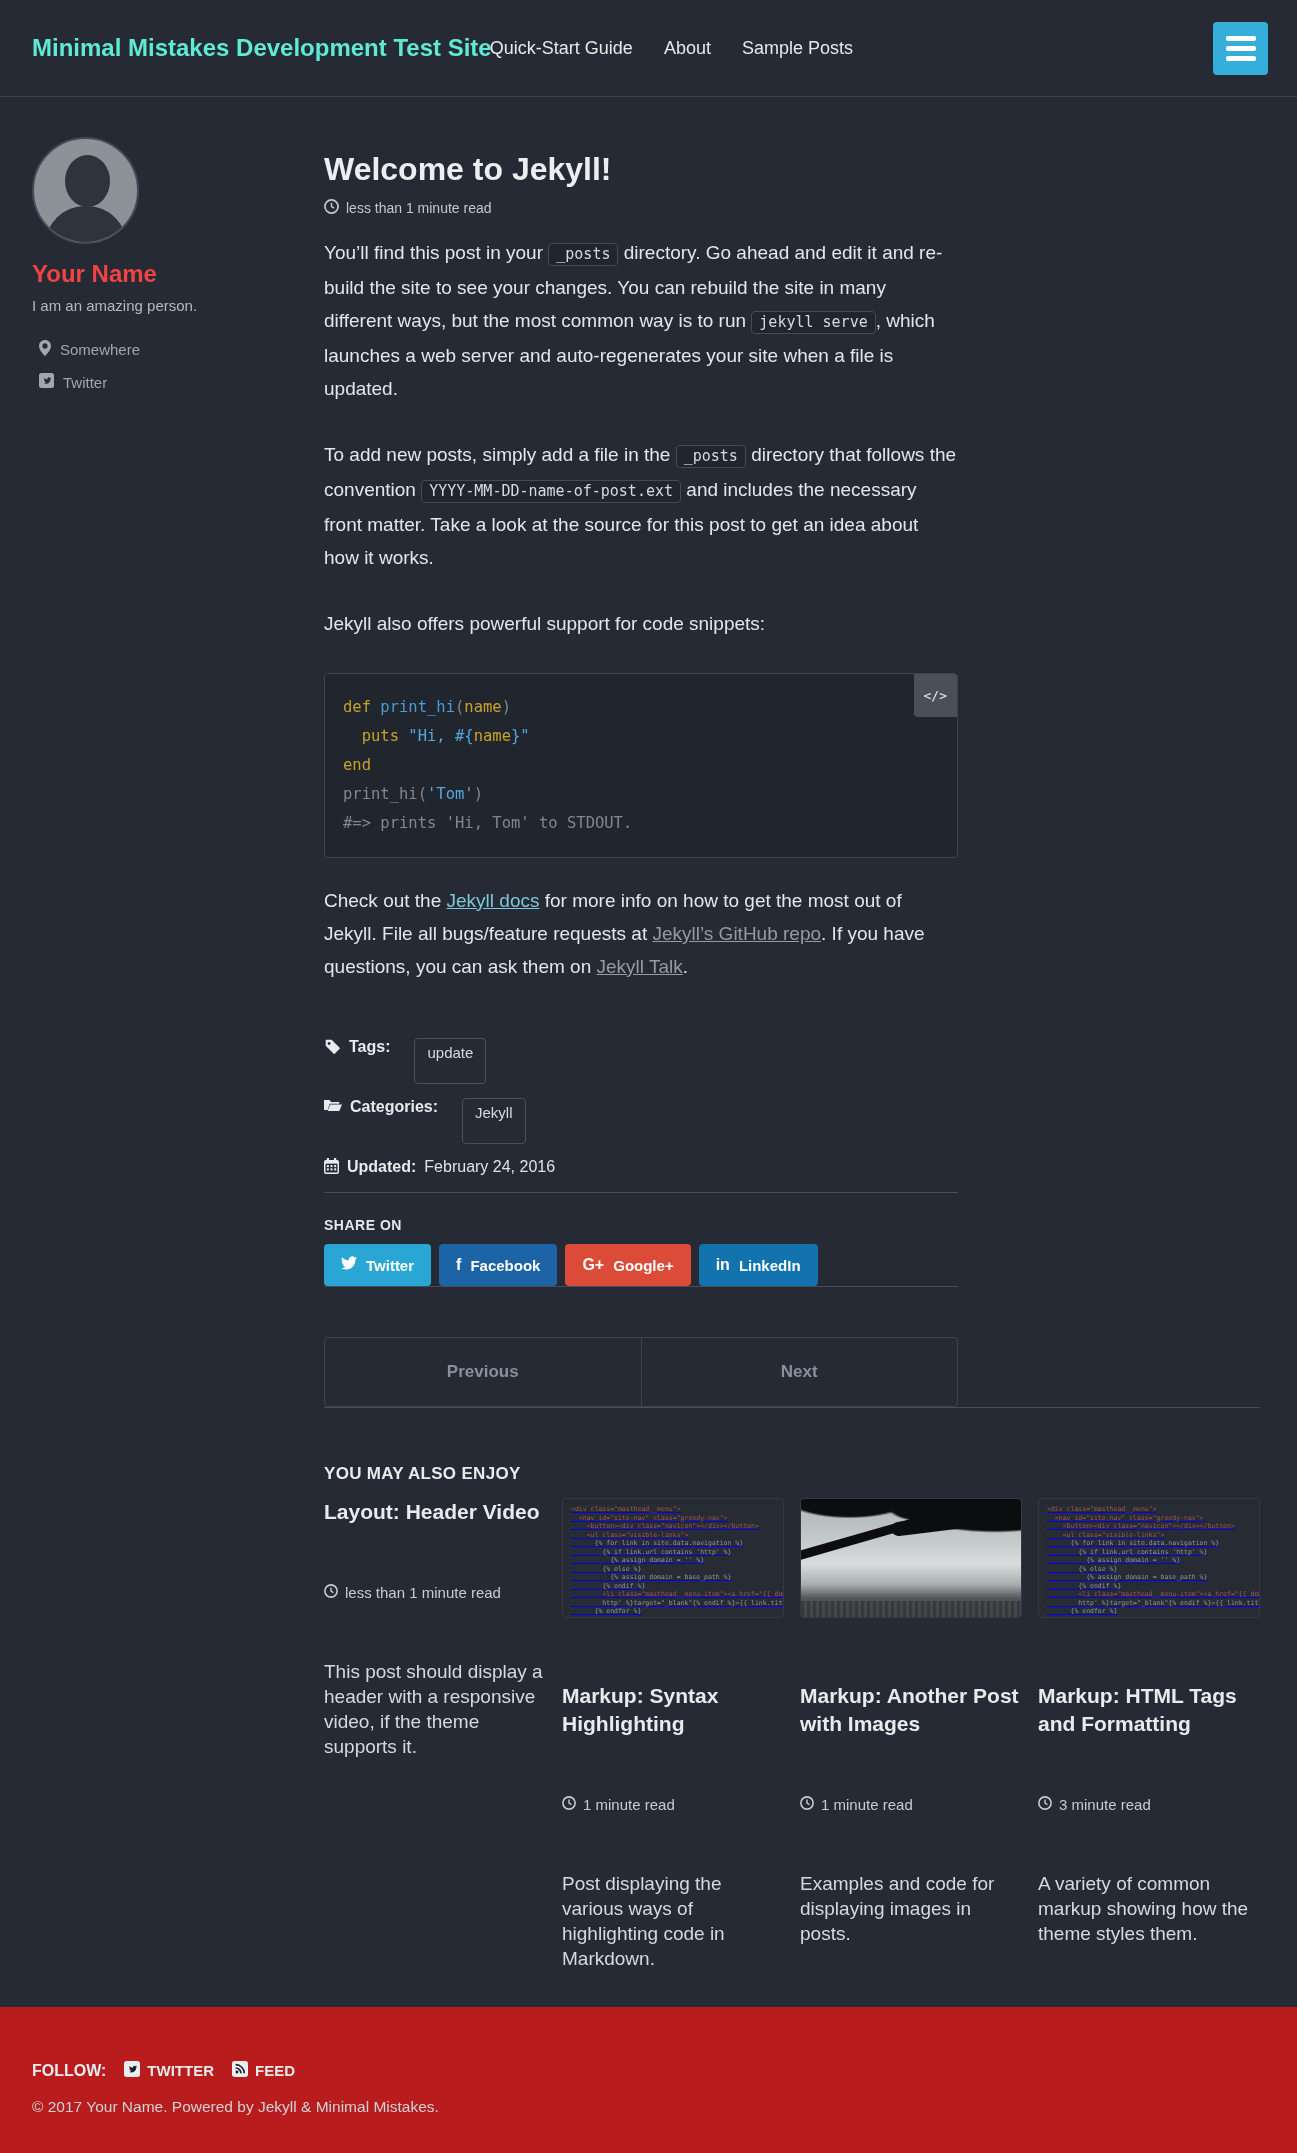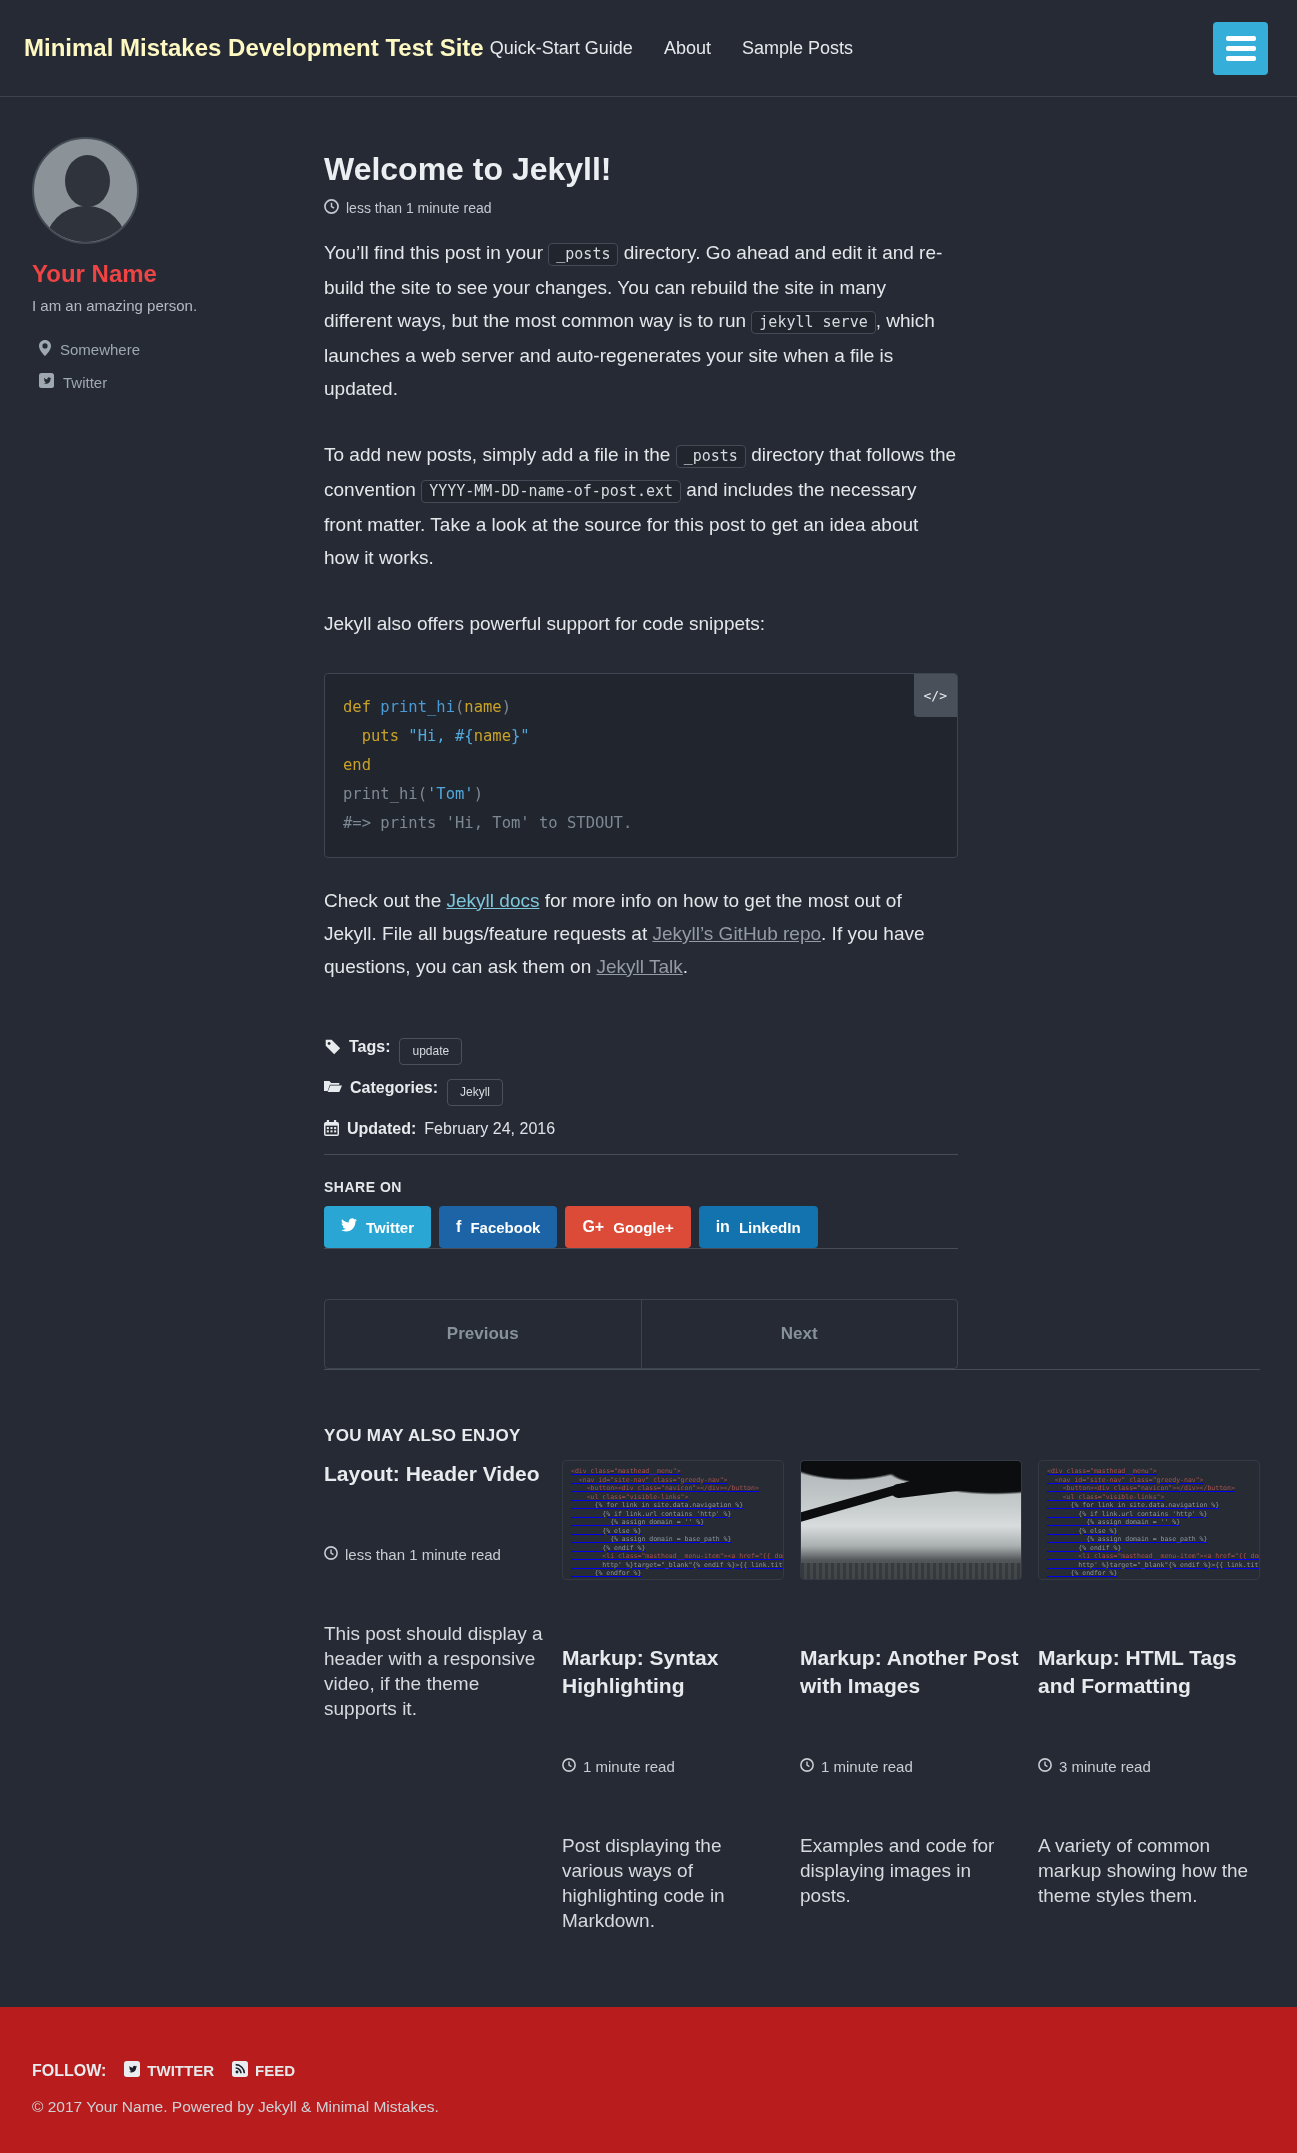--- a/index.html
+++ b/index.html
@@ -9,22 +9,22 @@
     font-family:"Liberation Sans", sans-serif;
     color:#e3e7ea;
     display:flex; flex-direction:column;
   }
   
   .masthead {
     height:97px; flex-shrink:0; position:relative;
     border-bottom:1px solid #3c424c;
   }
   .site-title {
-    position:absolute; left:24px; top:50%; transform:translateY(-50%);
-    font-size:24px; font-weight:700; color:#fef9c3; text-decoration:none;
+    position:absolute; left:32px; top:50%; transform:translateY(-50%);
+    font-size:24px; font-weight:700; color:#5eead4; text-decoration:none;
   }
   .site-nav {
     position:absolute; right:444px; top:50%; transform:translateY(-50%);
     display:flex; column-gap:31px;
   }
   .site-nav a { color:#e6e9ec; text-decoration:none; font-size:18px; }
   .menu-btn {
     position:absolute; right:29px; top:22px; width:55px; height:53px;
     background:#35afd9; border:none; border-radius:4px; cursor:pointer;
     display:flex; flex-direction:column; justify-content:center; align-items:center; row-gap:5px;
@@ -89,21 +89,21 @@
   .tok-p { color:#7e8893; }
   .tok-c { color:#7e8893; }
   .tok-w { color:#e3e7ea; }
 
   
   .tax-section { margin-top:55px; }
   .tax-row { display:flex; align-items:flex-start; column-gap:8px; margin-bottom:14px; }
   .tax-label { font-size:16px; font-weight:700; color:#e8ebee; }
   .chip {
     display:inline-block; border:1px solid #4a515b; border-radius:4px;
-    padding:5px 12px 6px; font-size:12px; color:#d6dbe0; text-decoration:none; margin-left:1px;
+    padding:5px 12px 22px; font-size:15px; color:#d6dbe0; text-decoration:none; margin-left:16px;
   }
   .tax-row svg { flex-shrink:0; }
   .updated-date { font-size:16px; color:#dfe3e7; }
 
   hr.divider { border:none; border-top:1px solid #474d57; margin:0; }
   .hr-1 { margin-top:78px; }
   .hr-2 { margin-top:50px; }
   .hr-3 { margin-top:45px; }
 
   

